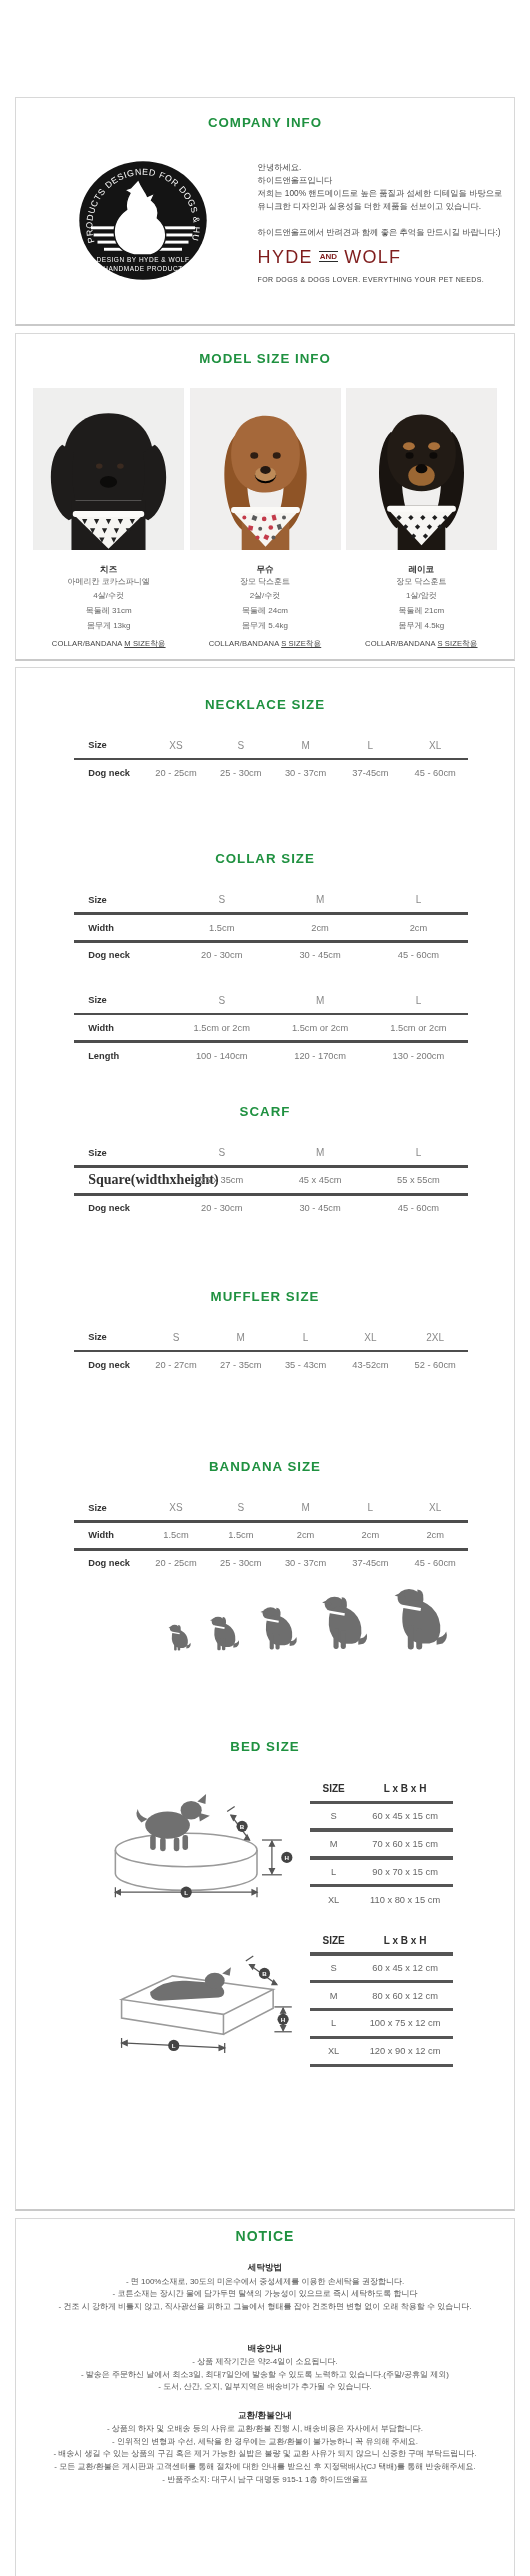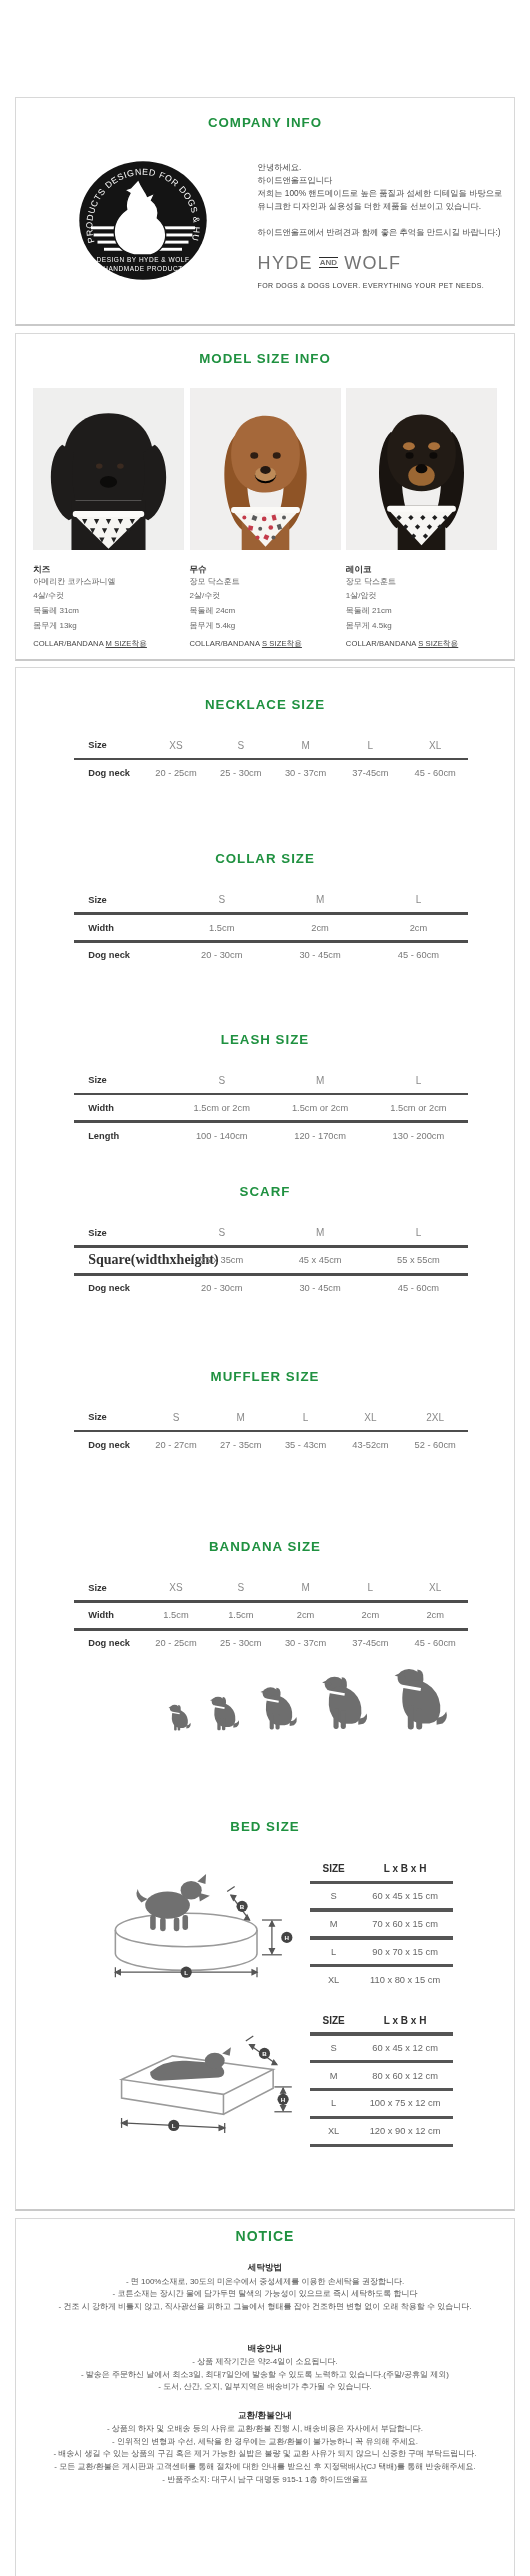--- a/index.html
+++ b/index.html
@@ -9,30 +9,30 @@
   .box{margin:0 14.6px 6.6px 14.6px;background:#fff;border:1.3px solid #d8d8d8;border-bottom:2px solid #c9c9c9;box-sizing:border-box;overflow:hidden;}
   .green-h{color:#1f9140;font-size:13.3px;letter-spacing:1px;text-align:center;font-weight:600;line-height:16px;margin:0;}
   
   .company-box{height:229px;}
   .company-box .green-h{margin-top:17px;}
   .company-row{display:flex;margin-top:29px;}
   .logo-wrap{margin-left:62px;width:130px;flex:none;}
   .company-text{margin-left:50px;padding-top:1.3px;}
   .co-line{font-size:8.3px;color:#4a4a4a;line-height:13px;}
   .co-memory{font-size:8.3px;color:#4a4a4a;margin-top:13.3px;}
-  .brand-line{margin-top:15px;font-size:18px;color:#737373;letter-spacing:1.3px;font-weight:400;}
+  .brand-line{margin-top:9px;font-size:18px;color:#7f1d1d;letter-spacing:1.3px;font-weight:400;}
   .brand-and{font-size:8px;font-weight:bold;letter-spacing:0;border-top:1px solid #2b2b2b;border-bottom:1px solid #2b2b2b;padding:0 0.7px;vertical-align:4px;}
   .brand-tagline{margin-top:8px;font-size:7px;color:#3a3a3a;letter-spacing:0.4px;}
   
   .model-box{height:328px;}
   .model-box .green-h{margin-top:17px;}
   .photos{display:flex;justify-content:center;gap:5.3px;margin-top:21px;}
   .photo{width:151px;height:162px;background:#efefee;overflow:hidden;flex:none;}
   .caps{display:flex;justify-content:center;gap:5.3px;margin-top:13.3px;}
-  .cap{width:151px;}
+  .cap{width:151px;text-align:center;}
   .cap-name{font-size:8.6px;font-weight:bold;color:#333;line-height:12px;}
   .cap-line{font-size:8px;color:#666;line-height:14.6px;}
   .cap-wear{font-size:7.6px;color:#444;letter-spacing:0.1px;margin-top:5.3px;}
   .cap-wear .sz{text-decoration:underline;}
   
   .charts-box{height:1544px;}
   .sec-h-necklace{margin-top:28.5px;}
   .tbl{width:394px;margin-left:58px;margin-top:20px;font-size:9.3px;}
   .trow{display:flex;align-items:center;height:25px;}
   .tlbl{width:70px;padding-left:14.6px;font-weight:bold;color:#333;box-sizing:border-box;flex:none;}
@@ -282,21 +282,20 @@
       </div>
       <div class="trule"></div>
       <div class="trow">
         <div class="tlbl">Dog neck</div>
         <div class="tcell">20 - 30cm</div>
         <div class="tcell">30 - 45cm</div>
         <div class="tcell">45 - 60cm</div>
       </div>
     </div>
 
-    <h2 class="green-h sec-h-leash">LEASH SIZE</h2>
     <div class="tbl cols4">
       <div class="trow thdr">
         <div class="tlbl">Size</div>
         <div class="tcell">S</div>
         <div class="tcell">M</div>
         <div class="tcell">L</div>
       </div>
       <div class="trule"></div>
       <div class="trow">
         <div class="tlbl">Width</div>

